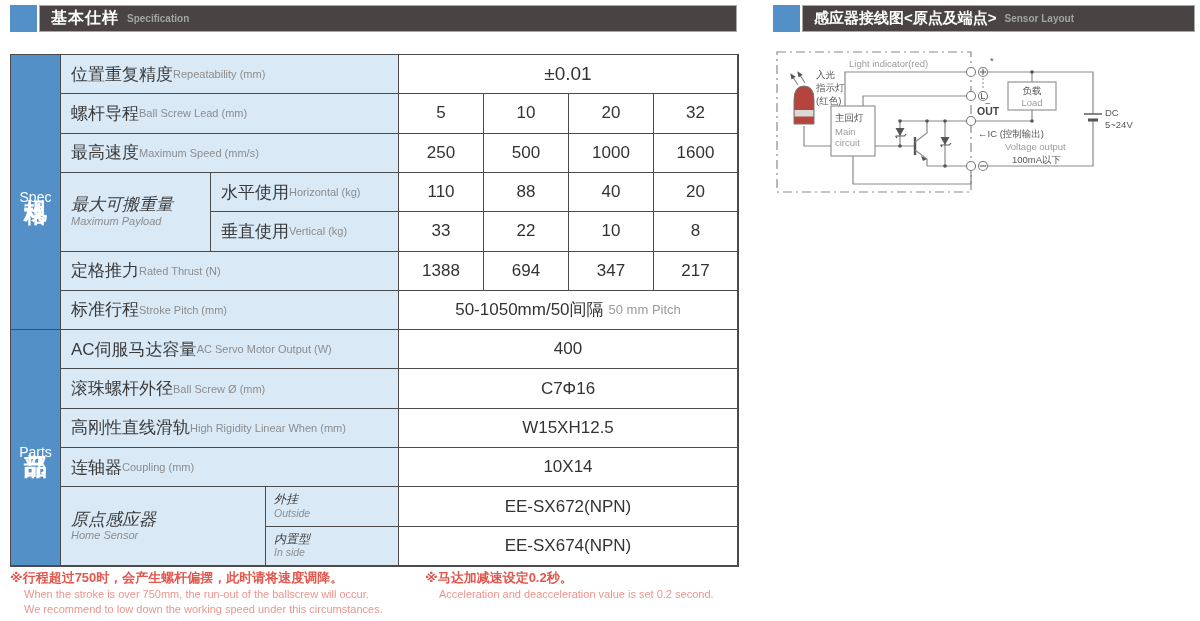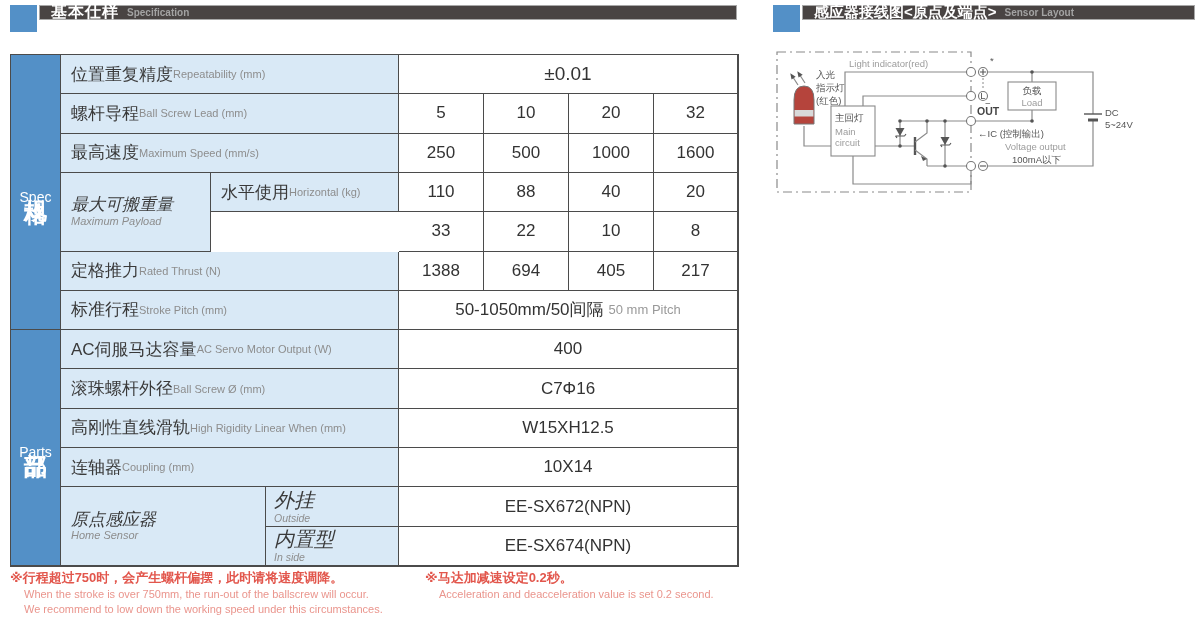--- a/index.html
+++ b/index.html
@@ -1,20 +1,20 @@
 <!DOCTYPE html>
 <html><head>
 <meta charset="utf-8">
 <style>
   html,body{margin:0;padding:0;background:#fff;}
   #screen{position:relative;width:1200px;height:621px;background:#ffffff;overflow:hidden;
           font-family:"Liberation Sans","DejaVu Sans",sans-serif;}
 
   
-  .hdr{position:absolute;display:flex;align-items:stretch;height:15px;}
+  .hdr{position:absolute;display:flex;align-items:stretch;height:27px;}
   .hdr .sq{width:27px;height:27px;background:#5390c7;flex:0 0 27px;}
   .hdr .bar{flex:1;background:#494443;border:1px solid #a8a8a8;display:flex;align-items:center;
             padding-left:11px;margin-left:2px;}
   .hdr .zh{color:#fff;font-size:16px;font-weight:bold;letter-spacing:1px;}
   .hdr .en{color:#a3a3a3;font-size:10px;font-weight:bold;margin-left:8px;}
   #hdr-left{left:10px;top:5px;width:727px;}
   #hdr-right{left:773px;top:5px;width:422px;}
   #hdr-right .zh{font-size:15px;letter-spacing:0;}
 
   
@@ -25,21 +25,21 @@
   .cell{border-right:1px solid #4b4b4b;border-bottom:1px solid #4b4b4b;
         display:flex;align-items:center;min-width:0;min-height:0;background:#fff;}
   .lbl{background:#d9e9f6;padding-left:10px;white-space:nowrap;overflow:hidden;}
   .lbl .zh{font-size:17px;color:#3a3a3a;font-weight:500;}
   .lbl .en{font-size:11px;color:#8d8d8d;}
   .stack{background:#d9e9f6;padding-left:10px;flex-direction:column;align-items:flex-start;
          justify-content:center;white-space:nowrap;overflow:hidden;font-style:italic;}
   .stack .zh{font-size:17px;color:#3a3a3a;font-weight:500;line-height:1.15;}
   .stack .en{font-size:11px;color:#8d8d8d;line-height:1.2;}
   .sub{padding-left:8px;}
-  .sub .zh{font-size:20px;}
+  .sub .zh{font-size:12px;}
   .sub .en{font-size:10.5px;}
   .val{justify-content:center;font-size:17px;color:#333;}
   .val.big{font-size:19px;}
   .val .gy{font-size:13px;color:#999;margin-left:5px;}
   .side{background:#5390c7;flex-direction:column;justify-content:center;color:#fff;}
   .side .ch{writing-mode:vertical-rl;text-orientation:upright;font-size:23px;font-weight:bold;
             letter-spacing:3px;line-height:1;}
   .side .en{font-size:14px;margin-top:3px;}
 
   
@@ -121,32 +121,36 @@
       <span class="en">Maximum Payload</span>
     </div>
     <div class="cell lbl" style="grid-area:4/3/5/5">
       <span class="zh">水平使用</span>
       <span class="en">Horizontal (kg)</span>
     </div>
     <div class="cell val" style="grid-area:4/5/5/6">110</div>
     <div class="cell val" style="grid-area:4/6/5/7">88</div>
     <div class="cell val" style="grid-area:4/7/5/8">40</div>
     <div class="cell val" style="grid-area:4/8/5/9">20</div>
+    <div class="cell lbl" style="grid-area:5/3/6/5">
+      <span class="zh">垂直使用</span>
+      <span class="en">Vertical (kg)</span>
+    </div>
     <div class="cell val" style="grid-area:5/5/6/6">33</div>
     <div class="cell val" style="grid-area:5/6/6/7">22</div>
     <div class="cell val" style="grid-area:5/7/6/8">10</div>
     <div class="cell val" style="grid-area:5/8/6/9">8</div>
 
     <div class="cell lbl" style="grid-area:6/2/7/5">
       <span class="zh">定格推力</span>
       <span class="en">Rated Thrust (N)</span>
     </div>
     <div class="cell val" style="grid-area:6/5/7/6">1388</div>
     <div class="cell val" style="grid-area:6/6/7/7">694</div>
-    <div class="cell val" style="grid-area:6/7/7/8">405</div>
+    <div class="cell val" style="grid-area:6/7/7/8">347</div>
     <div class="cell val" style="grid-area:6/8/7/9">217</div>
 
     <div class="cell lbl" style="grid-area:7/2/8/5">
       <span class="zh">标准行程</span>
       <span class="en">Stroke Pitch (mm)</span>
     </div>
     <div class="cell val" style="grid-area:7/5/8/9">
       <span>50-1050mm/50间隔</span>
       <span class="gy">50 mm Pitch</span>
     </div>

